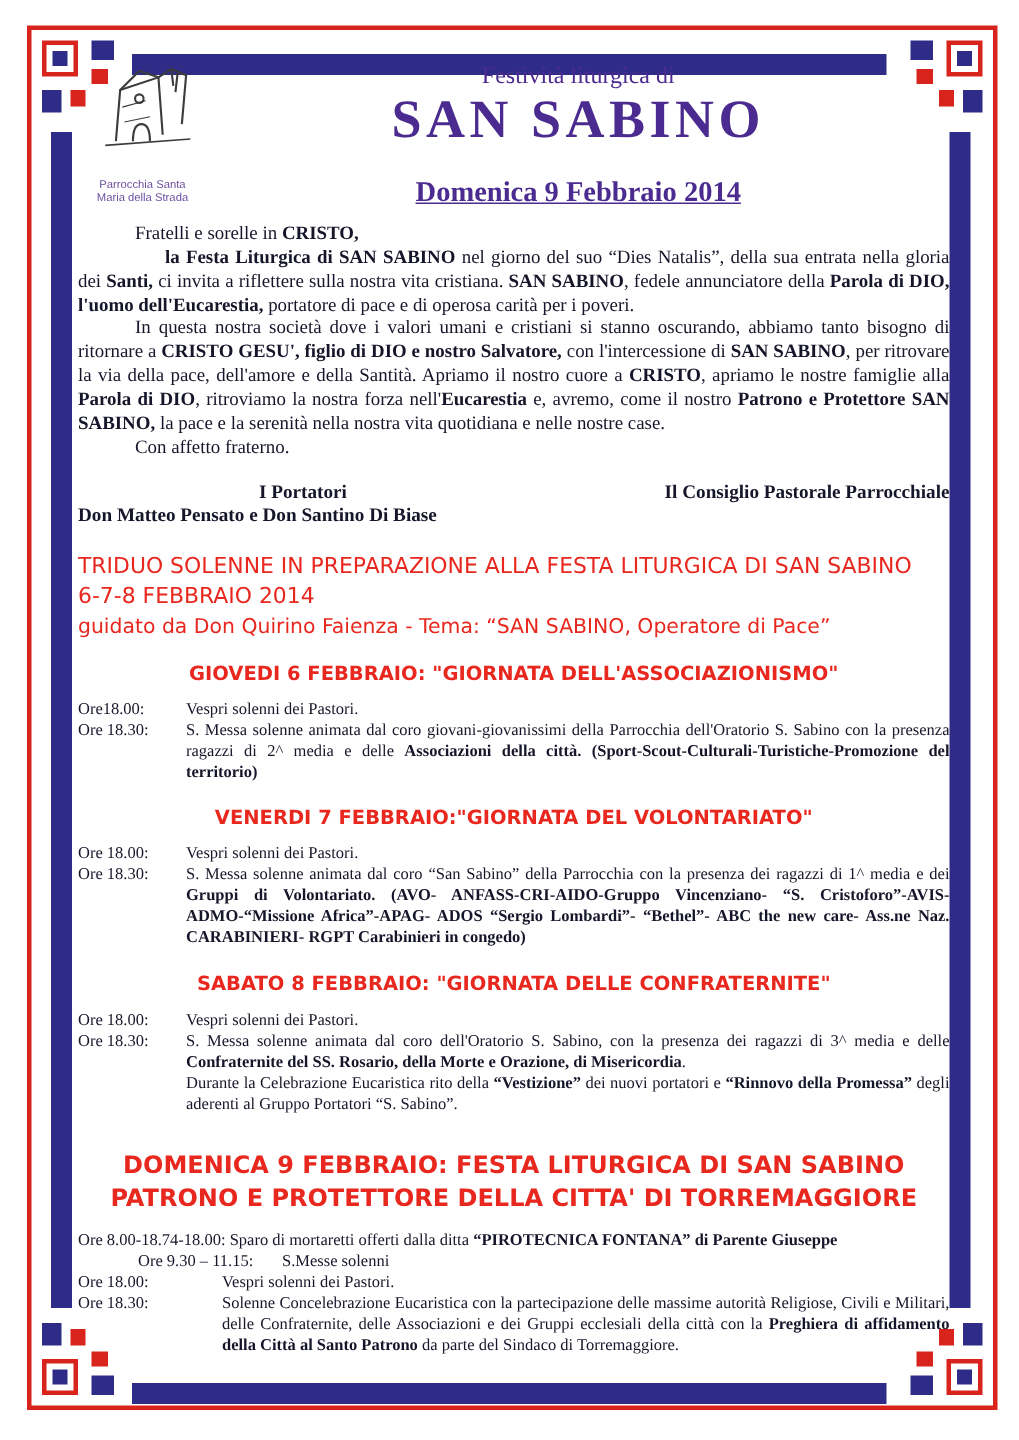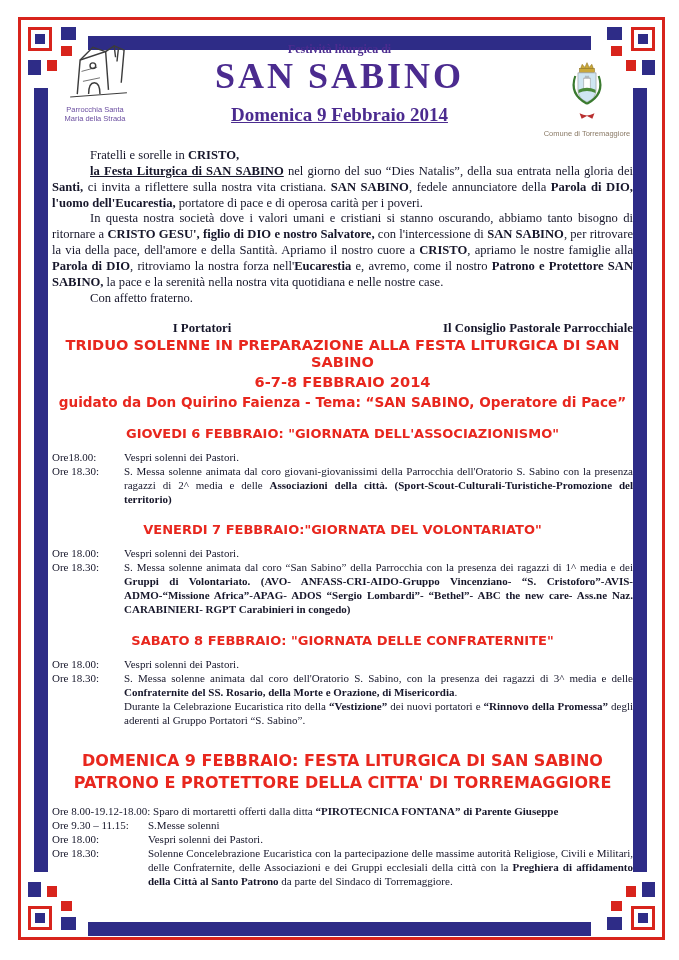--- a/index.html
+++ b/index.html
@@ -35,39 +35,39 @@
   .corner.br{right:17px;bottom:23px;transform:scale(-1,-1);}
 
   
   .content{position:absolute;left:52px;right:46px;top:38px;bottom:22px;color:var(--ink);}
 
   .hdr{display:flex;align-items:flex-start;height:106px;margin-bottom:4px;}
   .logo-col{width:96px;text-align:center;flex:none;padding-top:12px;}
   .church-col{width:86px;text-align:center;flex:none;padding-top:2px;}
   .title-col{flex:1;text-align:center;color:var(--purple);padding-top:4px;}
   .arms-col{width:92px;text-align:center;flex:none;padding-top:22px;}
-  .caption{font-family:"Liberation Sans",sans-serif;font-size:9px;line-height:1.15;color:#2b3a9a;white-space:pre-line;margin-top:2px;}
+  .caption{font-family:"Liberation Sans",sans-serif;font-size:9px;line-height:1.15;color:#2b3a9a;white-space:pre-line;margin-top:14px;}
   .caption.small{font-size:7.5px;color:#6b4fa0;}
   .caption.arms{font-size:7.5px;color:#8a7a66;}
-  .kicker{font-size:12px;font-weight:bold;}
+  .kicker{font-size:16px;font-weight:normal;}
   .main-title{font-size:36px;font-weight:bold;letter-spacing:3px;line-height:1.05;margin-top:1px;}
   .subtitle{font-size:15.5px;font-weight:bold;margin-top:3px;}
-  .dateline{font-size:19px;font-weight:bold;text-decoration:underline;margin-top:8px;}
+  .dateline{font-size:19px;font-weight:bold;text-decoration:underline;margin-top:19px;}
 
   .intro p{font-size:12.6px;line-height:1.26;text-align:justify;text-indent:38px;}
   .rb{font-weight:bold;}
   .ri{}
-  .ru{text-decoration:underline;}
+  .ru{margin-left:20px;}
 
   .signatures{display:flex;justify-content:space-between;margin-top:14px;font-weight:bold;font-size:12.8px;}
   .sig-left{text-align:left;}
   .sig-left .sig-title{text-align:center;width:300px;}
   .sig-right{text-align:right;padding-top:0;}
 
-  .triduo{color:var(--hdr-red);text-align:center;font-family:"DejaVu Sans",sans-serif;font-weight:bold;}
+  .triduo{color:var(--hdr-red);font-family:"DejaVu Sans",sans-serif;font-weight:normal;margin-top:18px;}
   .triduo .t1{font-size:14.6px;}
   .triduo .t2{font-size:14.6px;margin-top:3px;}
   .triduo .t3{font-size:13.6px;margin-top:4px;}
 
   .day{margin-top:16px;}
   .day-hdr{color:var(--hdr-red);text-align:center;font-family:"DejaVu Sans",sans-serif;font-weight:bold;font-size:13px;margin-bottom:10px;}
   .row{display:flex;font-size:11px;line-height:1.27;}
   .row .label{width:72px;flex:none;}
   .row .desc{flex:1;text-align:justify;}
   .row.full{display:block;text-align:left;}
@@ -137,48 +137,33 @@
         <div class="caption small">Parrocchia Santa
 Maria della Strada</div>
       </div>
 
       <div class="title-col">
         <div class="kicker">Festività liturgica di</div>
         <div class="main-title">SAN SABINO</div>
         <div class="dateline">Domenica 9 Febbraio 2014</div>
       </div>
 
-      <div class="arms-col">
-        <span>
-          <svg width="54" height="64" viewBox="0 0 100 120">
-            <path d="M38,16 l3,-8 5,6 4,-9 4,9 5,-6 3,8 Z" fill="#caa83a" stroke="#8a6d1a"></path>
-            <rect x="36" y="16" width="28" height="7" fill="#caa83a" stroke="#8a6d1a"></rect>
-            <path d="M33,24 h34 v32 q0,16 -17,23 q-17,-7 -17,-23 Z" fill="#cfe6f2" stroke="#8a8a8a"></path>
-            <rect x="44" y="34" width="12" height="22" fill="#ffffff" stroke="#9a9a9a"></rect>
-            <path d="M44,34 h3 v-4 h2 v4 h2 v-4 h2 v4 h3" fill="none" stroke="#9a9a9a"></path>
-            <path d="M34,62 q16,-8 32,0 l0,-6 q-16,-8 -32,0 Z" fill="#4a8a3a"></path>
-            <path d="M28,30 q-12,34 22,52" fill="none" stroke="#3a7a2f" stroke-width="4"></path>
-            <path d="M72,30 q12,34 -22,52" fill="none" stroke="#3a7a2f" stroke-width="4"></path>
-            <path d="M36,100 q14,8 28,0 l-4,10 -10,-5 -10,5 Z" fill="#b93030"></path>
-          </svg>
-        </span>
-        <div class="caption arms">Comune di Torremaggiore</div>
-      </div>
     </div>
 
     <section class="intro">
       <p><span>Fratelli e sorelle in </span><span class="rb">CRISTO,</span></p>
       <p><span class="rb ru">la Festa Liturgica di SAN SABINO</span><span> nel giorno del suo “Dies Natalis”, della sua entrata nella gloria dei </span><span class="rb">Santi,</span><span> ci invita a riflettere sulla nostra vita cristiana. </span><span class="rb">SAN SABINO</span><span>, fedele annunciatore della </span><span class="rb">Parola di DIO, l'uomo dell'Eucarestia,</span><span> portatore di pace e di operosa carità per i poveri.</span></p>
       <p><span>In questa nostra società dove i valori umani e cristiani si stanno oscurando, abbiamo tanto bisogno di ritornare a </span><span class="rb">CRISTO GESU', figlio di DIO e nostro Salvatore,</span><span> con l'intercessione di </span><span class="rb">SAN SABINO</span><span>, per ritrovare la via della pace, dell'amore e della Santità. Apriamo il nostro cuore a </span><span class="rb">CRISTO</span><span>, apriamo le nostre famiglie alla </span><span class="rb">Parola di DIO</span><span>, ritroviamo la nostra forza nell'</span><span class="rb">Eucarestia</span><span> e, avremo, come il nostro </span><span class="rb">Patrono e Protettore SAN SABINO,</span><span> la pace e la serenità nella nostra vita quotidiana e nelle nostre case.</span></p>
       <p><span>Con affetto fraterno.</span></p>
     </section>
 
     <div class="signatures">
       <div class="sig-left">
         <div class="sig-title">I Portatori</div>
+        <div>Don Matteo Pensato e Don Santino Di Biase</div>
       </div>
       <div class="sig-right">Il Consiglio Pastorale Parrocchiale</div>
     </div>
 
     <section class="triduo">
       <div class="t1">TRIDUO SOLENNE IN PREPARAZIONE ALLA FESTA LITURGICA DI SAN SABINO</div>
       <div class="t2">6-7-8 FEBBRAIO 2014</div>
       <div class="t3">guidato da Don Quirino Faienza - Tema: “SAN SABINO, Operatore di Pace”</div>
     </section>
 
@@ -216,23 +201,23 @@
         <div class="label">Ore 18.30:</div>
         <div class="desc"><span>S. Messa solenne animata dal coro dell'Oratorio S. Sabino, con la presenza dei ragazzi di 3^ media e delle </span><span class="rb">Confraternite del SS. Rosario, della Morte e Orazione, di Misericordia</span><span>.</span><br><span>Durante la Celebrazione Eucaristica rito della </span><span class="rb">“Vestizione”</span><span> dei nuovi portatori e </span><span class="rb">“Rinnovo della Promessa”</span><span> degli aderenti al Gruppo Portatori “S. Sabino”.</span></div>
       </div>
     </section>
 
     <section class="day">
       <div class="dom-hdr">
         <div>DOMENICA 9 FEBBRAIO: FESTA LITURGICA DI SAN SABINO</div>
         <div>PATRONO E PROTETTORE DELLA CITTA' DI TORREMAGGIORE</div>
       </div>
-      <div class="row full"><span>Ore 8.00-19.12-18.00: Sparo di mortaretti offerti dalla ditta </span><span class="rb">“PIROTECNICA FONTANA” di Parente Giuseppe</span></div>
-      <div class="row">
-        <div class="label" style="width:96px;">Ore 9.30 – 11.15:</div>
+      <div class="row full"><span>Ore 8.00-18.74-18.00: Sparo di mortaretti offerti dalla ditta </span><span class="rb">“PIROTECNICA FONTANA” di Parente Giuseppe</span></div>
+      <div class="row">
+        <div class="label" style="width:96px;margin-left:40px;">Ore 9.30 – 11.15:</div>
         <div class="desc" style="text-align:left;"><span>S.Messe solenni</span></div>
       </div>
       <div class="row">
         <div class="label" style="width:96px;">Ore 18.00:</div>
         <div class="desc" style="text-align:left;"><span>Vespri solenni dei Pastori.</span></div>
       </div>
       <div class="row">
         <div class="label" style="width:96px;">Ore 18.30:</div>
         <div class="desc"><span>Solenne Concelebrazione Eucaristica con la partecipazione delle massime autorità Religiose, Civili e Militari, delle Confraternite, delle Associazioni e dei Gruppi ecclesiali della città con la </span><span class="rb ri">Preghiera di affidamento della Città al Santo Patrono</span><span> da parte del Sindaco di Torremaggiore.</span></div>
       </div>

